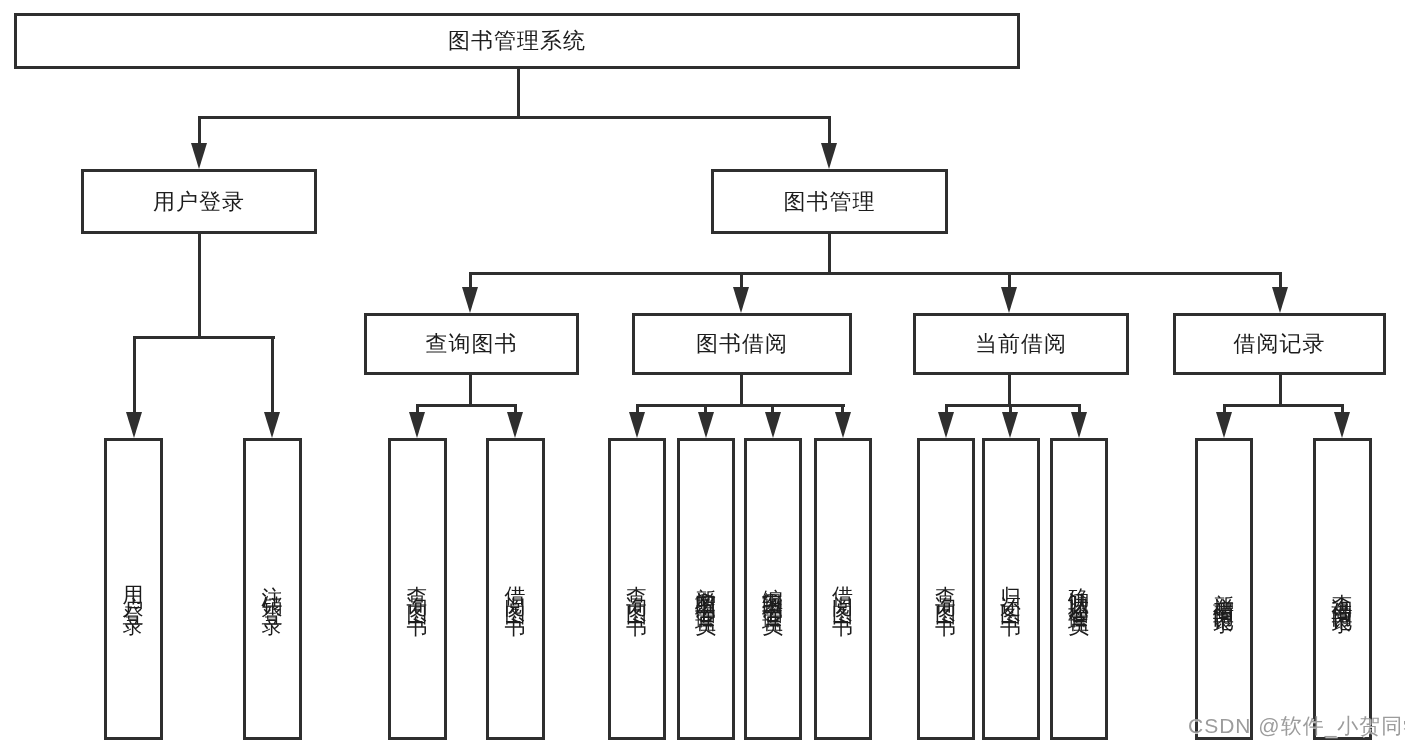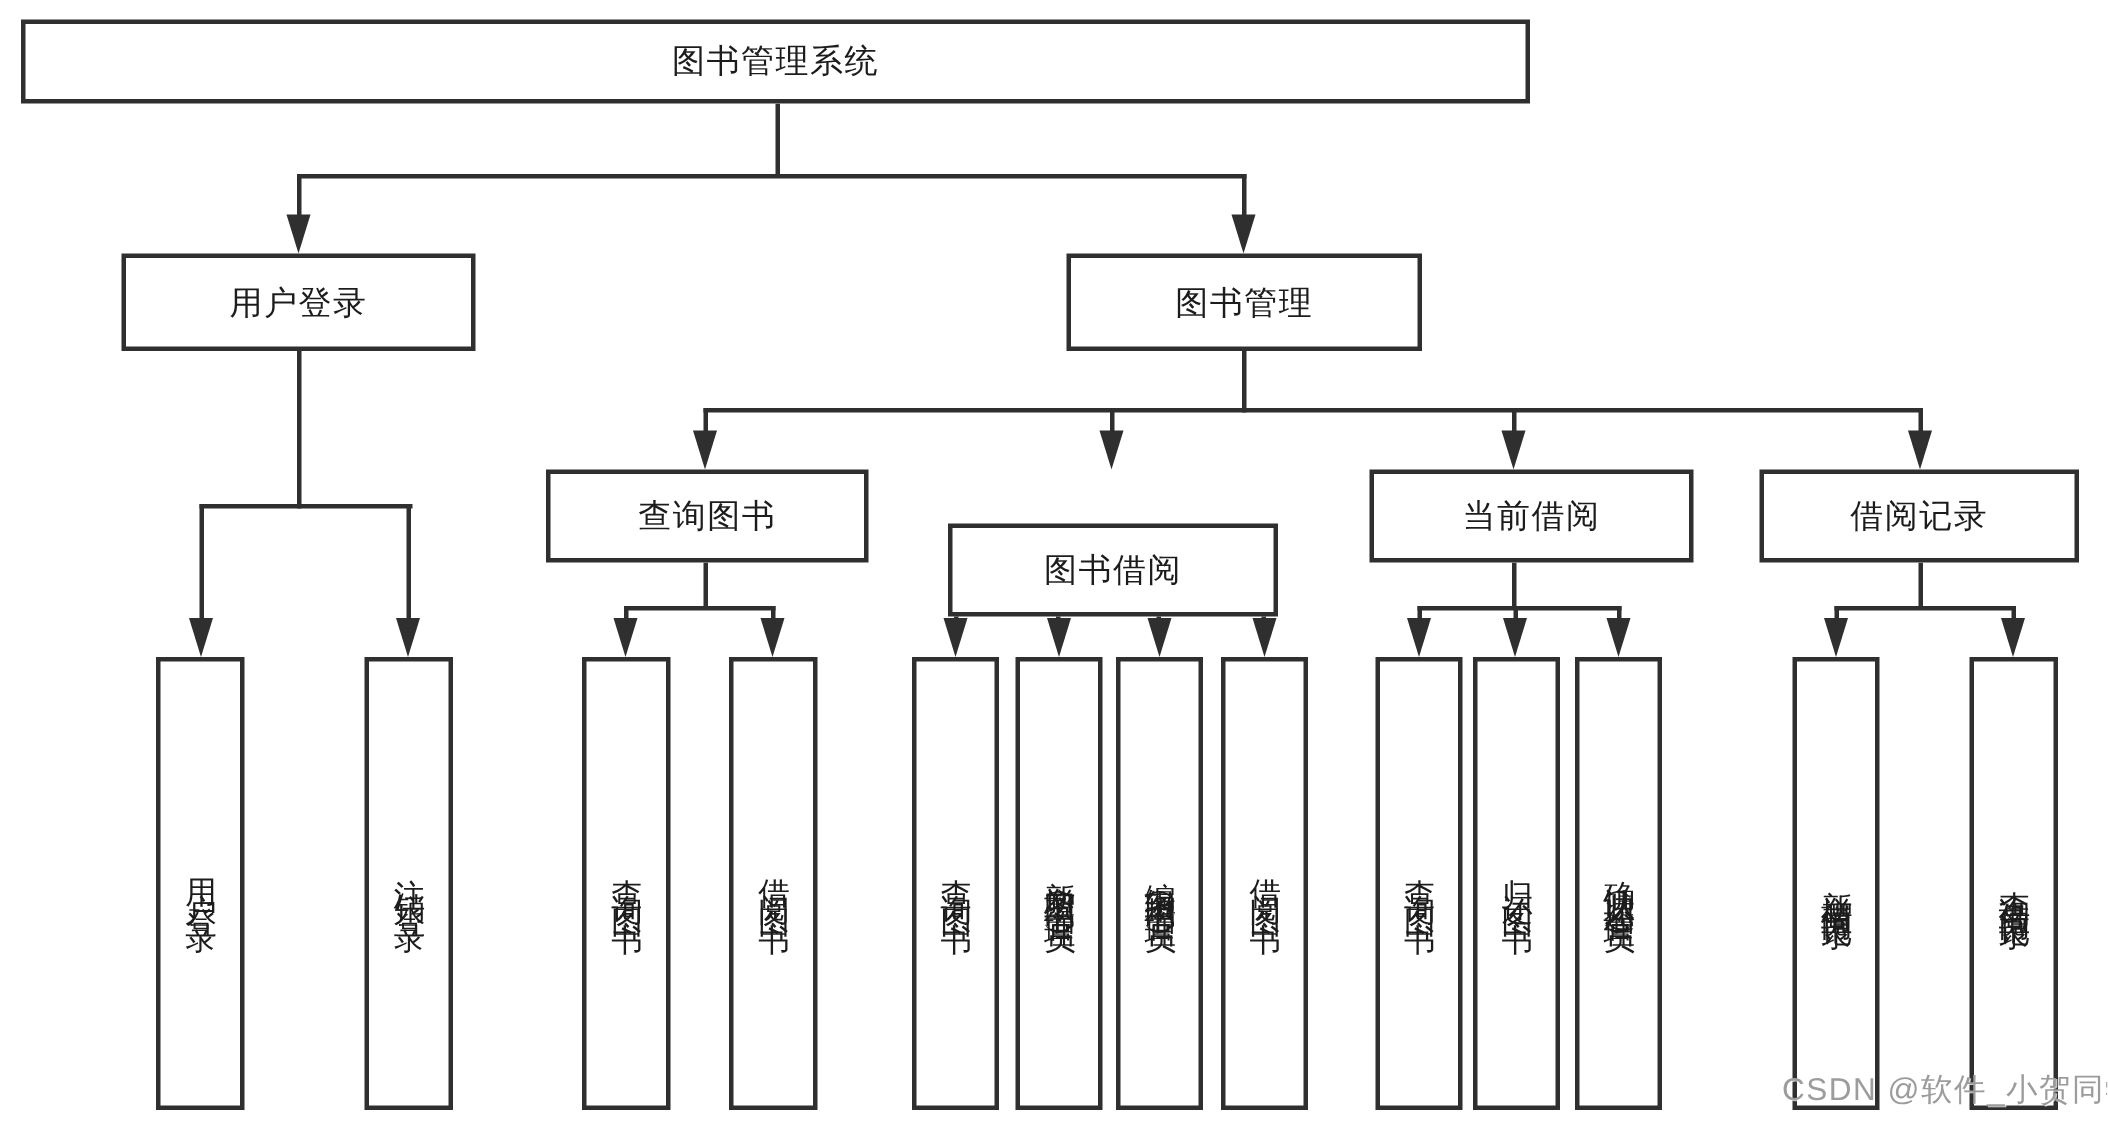--- a/index.html
+++ b/index.html
@@ -91,21 +91,21 @@
   <div class="hbox" style="left:81px; top:169px; width:236px; height:65px;">
     <span>用户登录</span>
   </div>
   <div class="hbox" style="left:711px; top:169px; width:237px; height:65px;">
     <span>图书管理</span>
   </div>
 
   <div class="hbox" style="left:364px; top:313px; width:215px; height:62px;">
     <span>查询图书</span>
   </div>
-  <div class="hbox" style="left:632px; top:313px; width:220px; height:62px;margin-top:36px;">
+  <div class="hbox" style="left:632px; top:313px; width:220px; height:62px;">
     <span>图书借阅</span>
   </div>
   <div class="hbox" style="left:901px; top:313px; width:216px; height:62px;margin-left:12px;">
     <span>当前借阅</span>
   </div>
   <div class="hbox" style="left:1173px; top:313px; width:213px; height:62px;justify-content:center;">
     <span>借阅记录</span>
   </div>
 
   <div class="leaf wide" style="left:104px; width:59px;">

